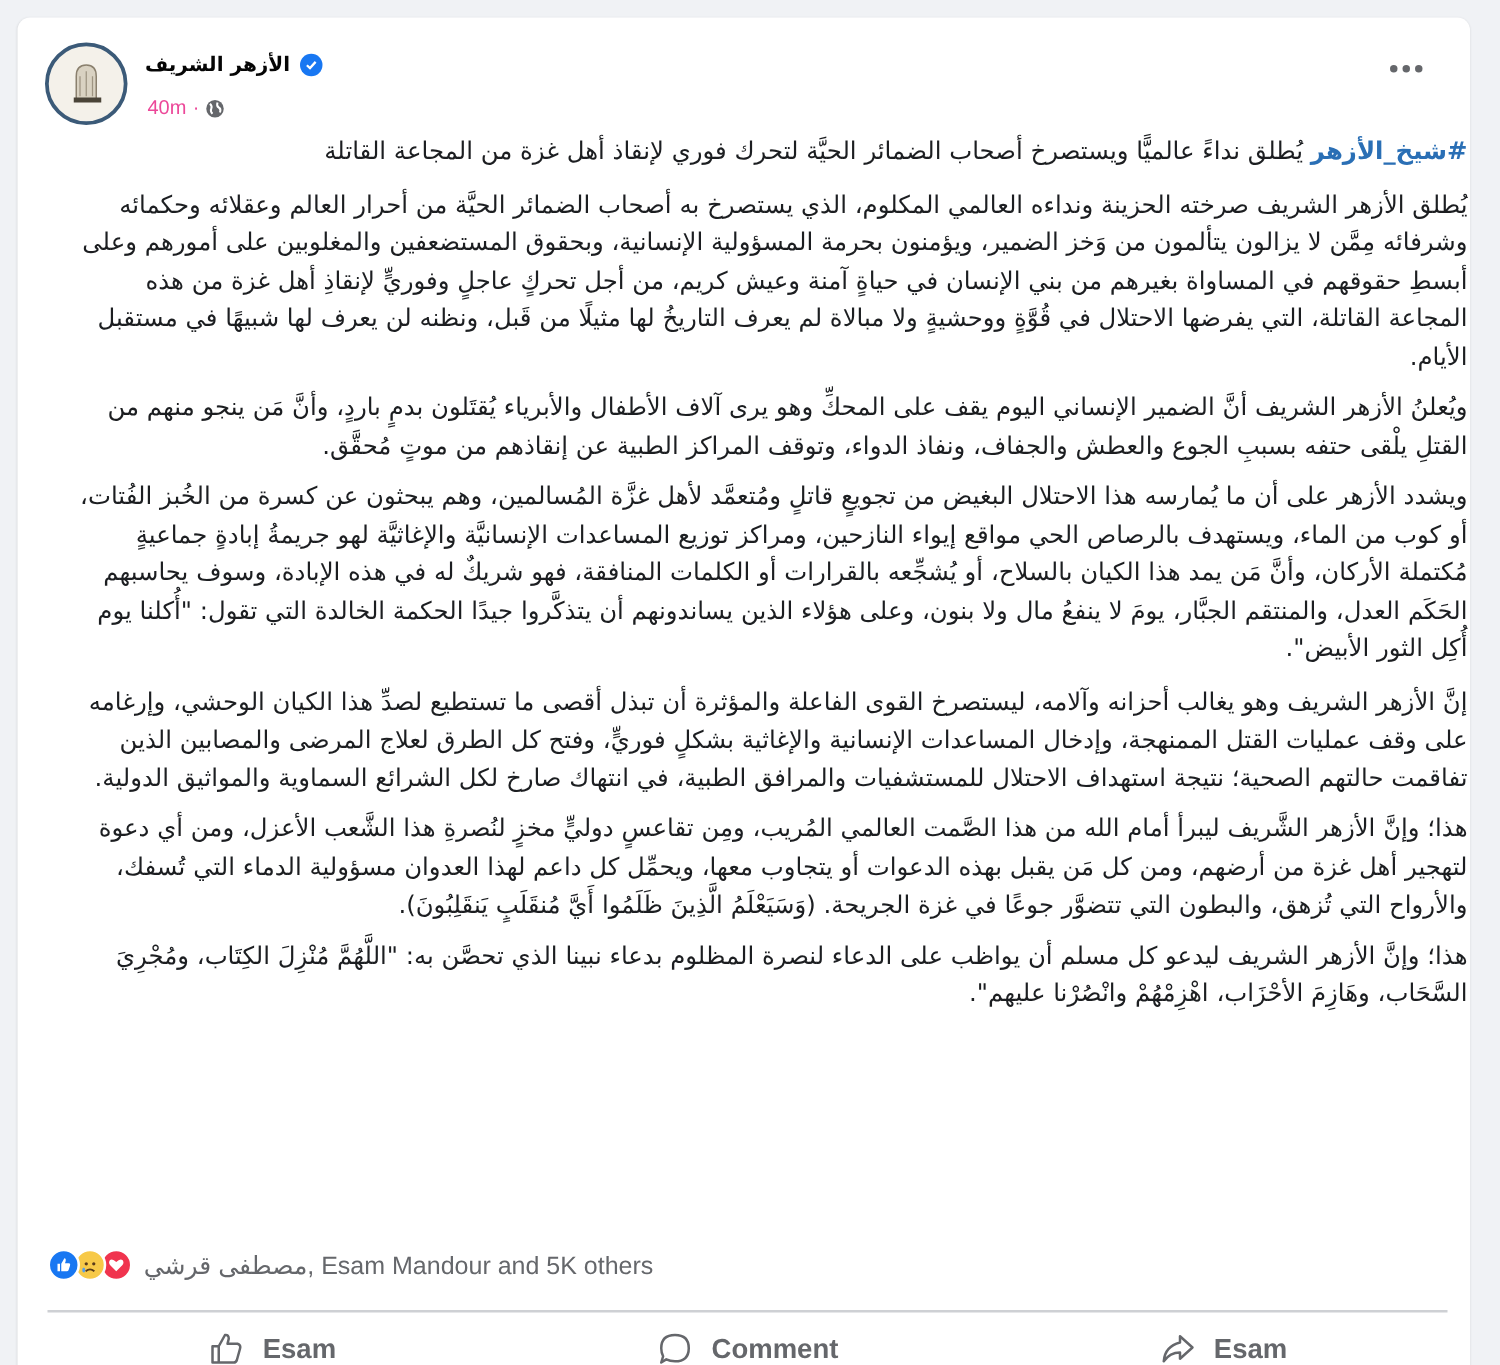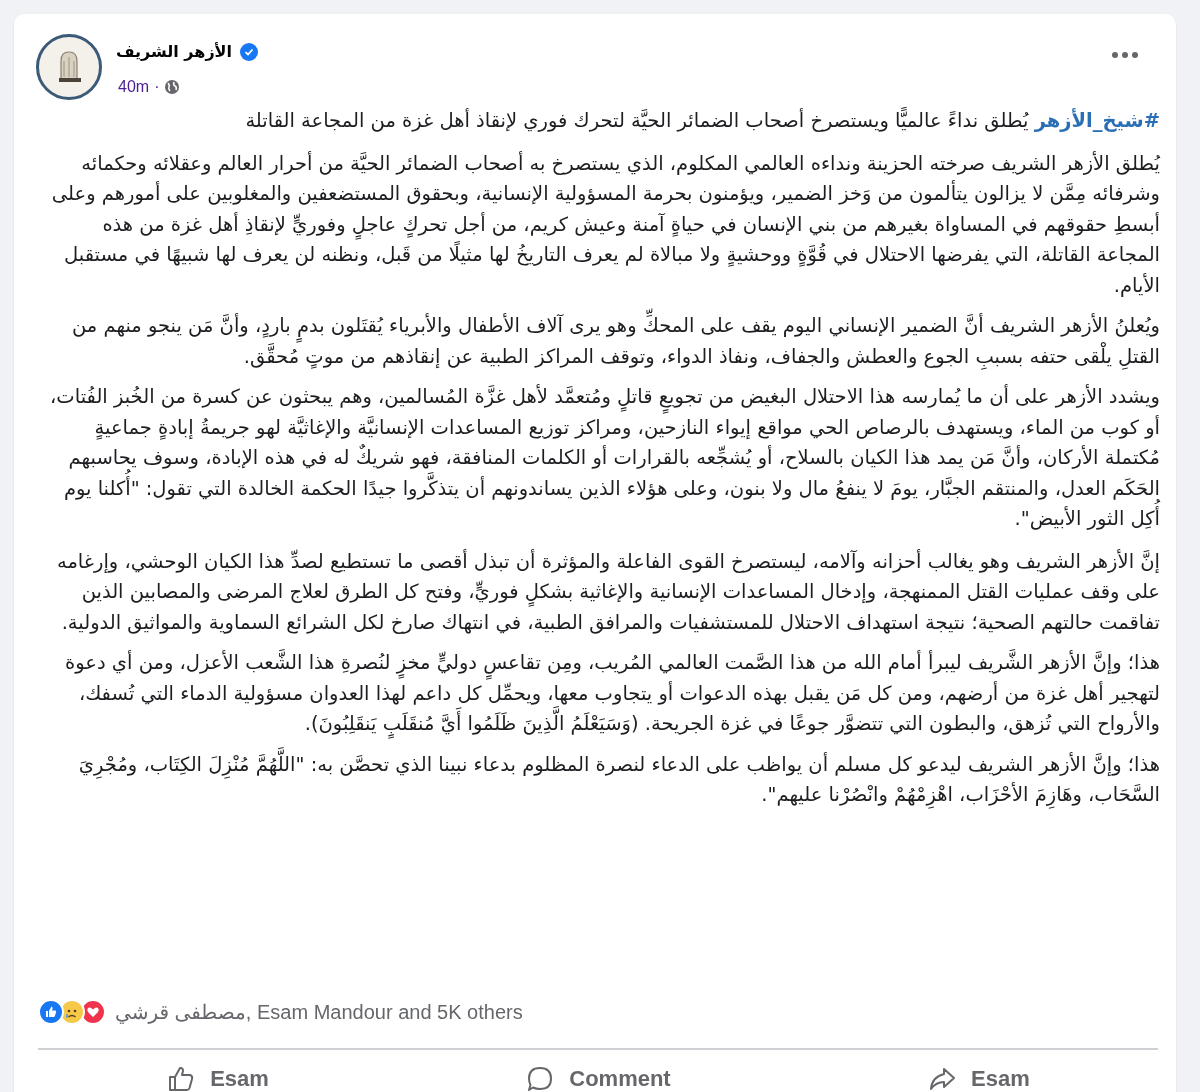--- a/index.html
+++ b/index.html
@@ -36,33 +36,33 @@
       font-family: "DejaVu Sans", sans-serif;
     }
     .verified {
       width: 18px; height: 18px; border-radius: 50%;
       background: #1877f2; display: inline-flex;
       align-items: center; justify-content: center;
     }
     .meta-line {
       position: absolute; left: 104px; top: 64px;
       display: flex; align-items: center; gap: 5px;
-      font-size: 16px; color: #4c1d95;
+      font-size: 16px; color: #ec4899;
       font-family: "Liberation Sans", sans-serif;
     }
     .globe { width: 16px; height: 16px; }
     .more-btn {
       position: absolute; right: 34px; top: 34px;
       display: flex; gap: 4px; cursor: pointer; padding: 4px;
     }
     .more-btn span {
       width: 6px; height: 6px; border-radius: 50%; background: #65676b; display: block;
     }
     .body {
-      position: absolute; left: 30px; top: 92px; width: 1116px;
+      position: absolute; left: 44px; top: 92px; width: 1116px;
       direction: rtl; text-align: right;
       font-family: "DejaVu Sans", sans-serif;
       font-size: 19.5px; line-height: 30.5px;
       color: #1c1e21;
     }
     .title-p { margin-bottom: 10px; }
     .hashtag { color: #2a6fb5; font-weight: 600; cursor: pointer; }
     .body p { margin-bottom: 10px; }
     .body p.spaced { margin-top: 12px; }
     .stats {

